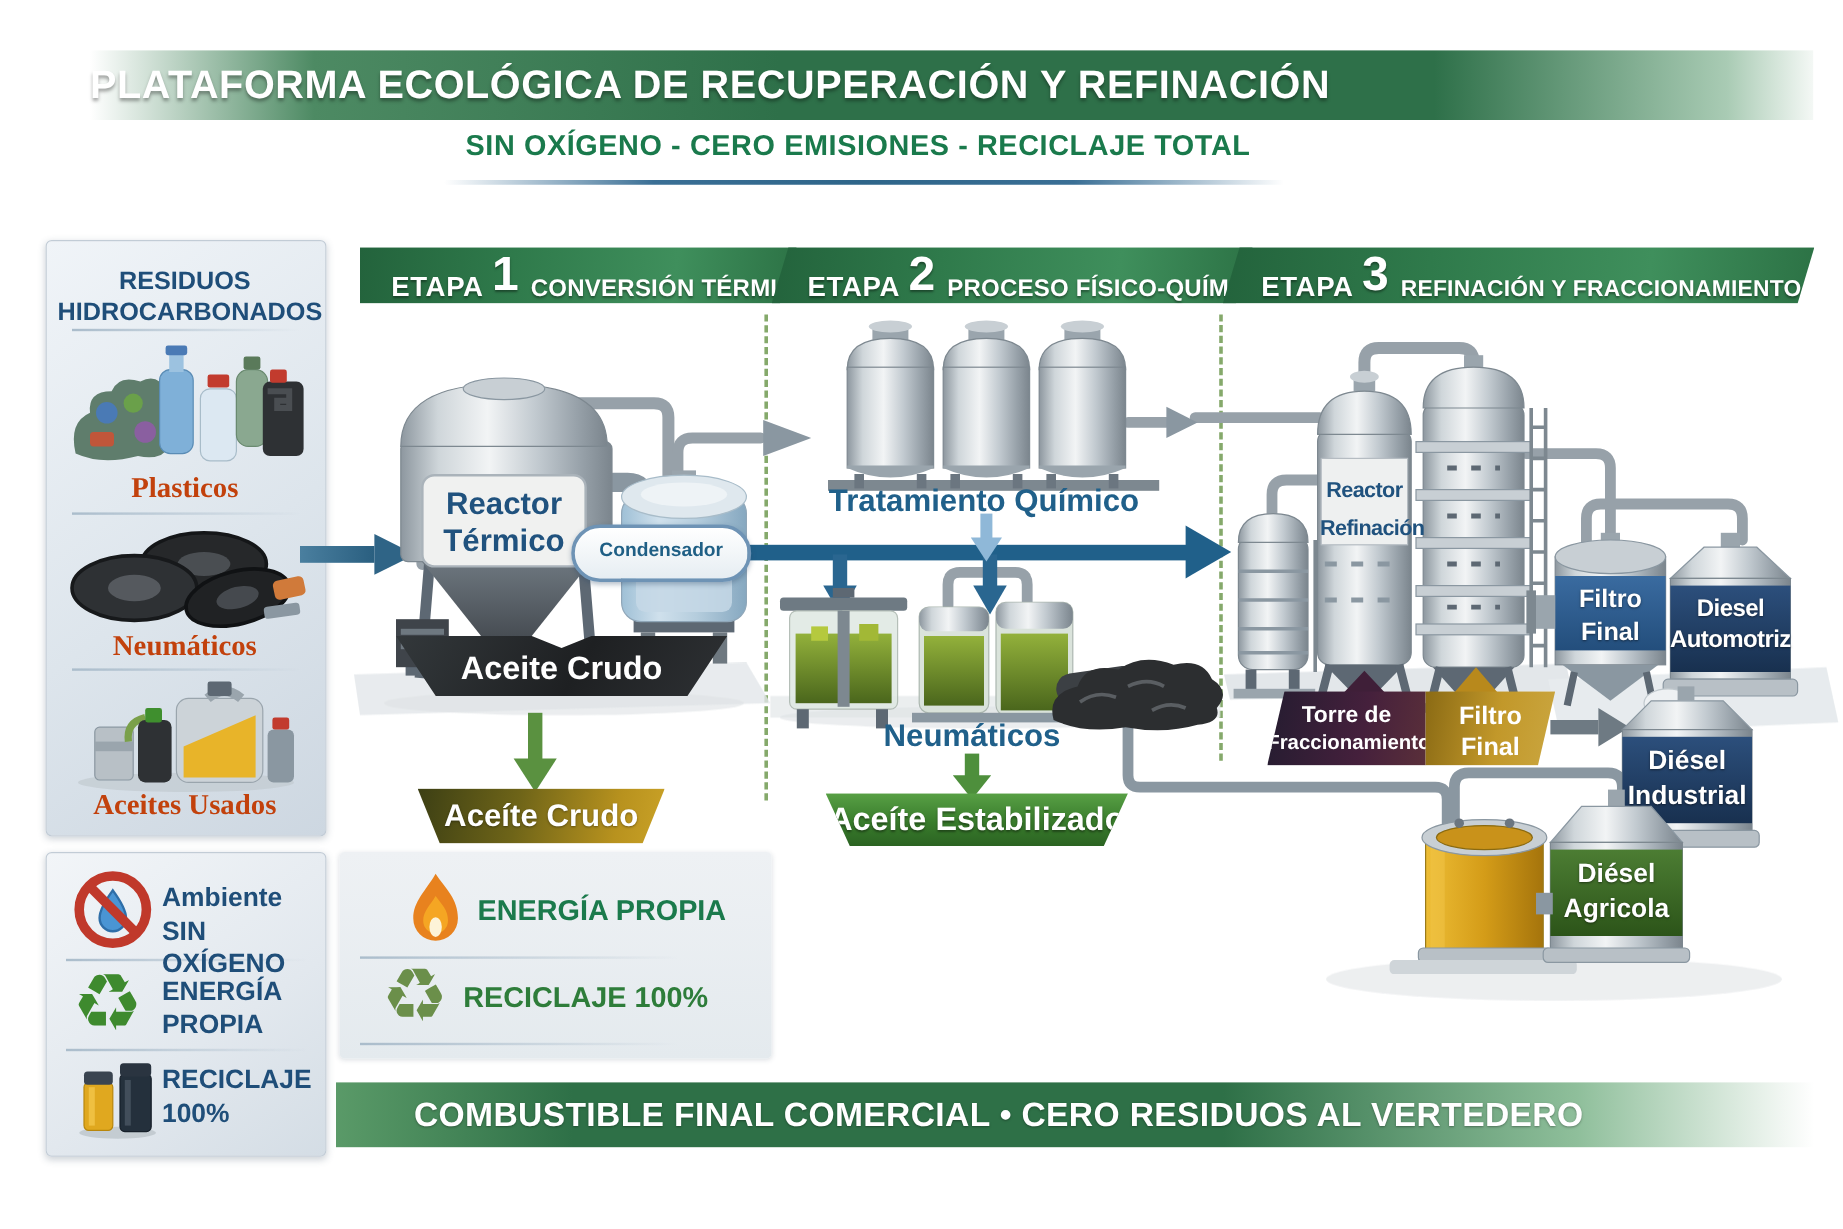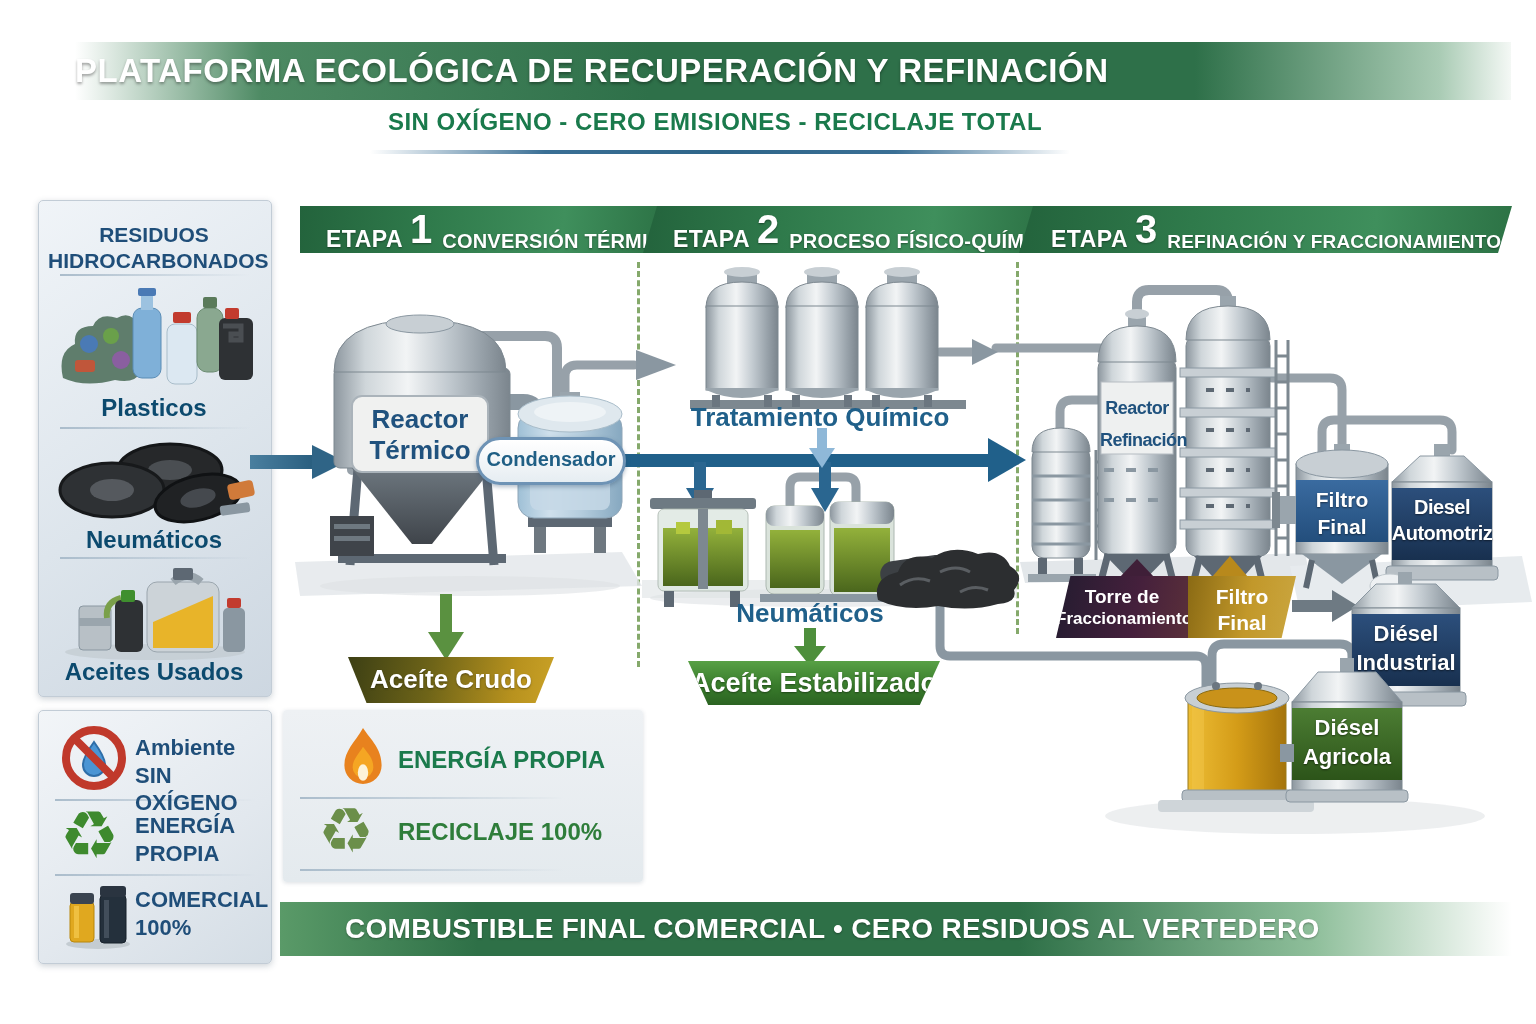--- a/index.html
+++ b/index.html
@@ -22,21 +22,21 @@
   
   .panel{z-index:0;border-radius:5px;box-shadow:0 2px 6px rgba(60,80,100,.25);}
   .sidebar{left:38px;top:200px;width:232px;height:495px;
     background:linear-gradient(145deg,#f0f4f8 0%,#dde5ec 55%,#cdd7e1 100%);border:1px solid #c2ccd6;}
   .eco-panel{left:38px;top:710px;width:232px;height:252px;
     background:linear-gradient(145deg,#f2f5f8 0%,#e2e8ee 60%,#d4dde5 100%);border:1px solid #c2ccd6;}
   .s1-eco{left:283px;top:710px;width:360px;height:172px;border-radius:4px;
     background:linear-gradient(180deg,#eef1f4,#e4eaee);box-shadow:0 1px 4px rgba(60,80,100,.18);}
 
   .blue-h{color:#1f4e79;font-weight:bold;}
-  .blue-t{color:#0c4a6e;}
+  .blue-t{color:#c2410c;font-family:Liberation Serif, serif;}
   .hr{position:absolute;height:2px;z-index:2;background:linear-gradient(90deg,#aabccb,rgba(170,188,203,0));}
 
   
   .stage-banner{position:absolute;top:206px;height:47px;z-index:2;display:flex;align-items:flex-end;
     background:linear-gradient(96deg,#23633c 0%,#2f7a4b 35%,#3f8f5c 72%,#2c7245 100%);
     color:#fff;white-space:nowrap;}
   .stage-banner .et{font-size:23px;font-weight:bold;letter-spacing:.5px;text-shadow:0 1px 2px rgba(0,0,0,.4);}
   .stage-banner .num{font-size:40px;font-weight:bold;margin:0 10px 0 7px;position:relative;top:-1px;text-shadow:0 1px 2px rgba(0,0,0,.4);}
   .stage-banner .nm{font-size:20px;font-weight:bold;letter-spacing:.2px;text-shadow:0 1px 2px rgba(0,0,0,.4);}
   .sb1{left:300px;width:338px;padding-left:26px;clip-path:polygon(0 0,100% 0,calc(100% - 14px) 100%,0 100%);}
@@ -56,21 +56,21 @@
     background:linear-gradient(100deg,#3c3f14 0%,#6e6418 40%,#b8921e 80%,#caa227 100%);}
   .crude-gold div,.stab-green div{line-height:45px;color:#fff;font-size:26px;font-weight:bold;text-shadow:0 1px 2px rgba(0,0,0,.4);}
   .stab-green{left:688px;top:661px;width:252px;height:44px;z-index:2;
     clip-path:polygon(0 0,100% 0,92% 100%,8% 100%);
     background:linear-gradient(180deg,#58a045 0%,#397c2c 55%,#2b6322 100%);}
   .stab-green div{font-size:27px;}
 
   .pill{left:476px;top:437px;width:144px;height:42px;z-index:3;border-radius:24px;
     background:linear-gradient(180deg,#ffffff,#e6edf2);border:3px solid #6e93b5;
     box-shadow:0 2px 4px rgba(40,70,100,.35), inset 0 1px 0 #fff;}
-  .pill div{line-height:38px;font-size:20px;font-weight:bold;color:#1f5f85;}
+  .pill div{line-height:38px;font-size:16px;font-weight:bold;color:#1f5f85;}
 
   .duo{left:1056px;top:576px;width:240px;height:62px;z-index:2;display:flex;
     clip-path:polygon(6% 0,100% 0,94% 100%,0 100%);}
   .duo .dl{width:55%;background:linear-gradient(100deg,#241c30 0%,#45203c 60%,#5a2f3a 100%);
     color:#fff;font-weight:bold;font-size:19px;line-height:1.2;padding-top:10px;box-sizing:border-box;}
   .duo .dr{width:45%;background:linear-gradient(100deg,#8a6a14 0%,#c2982a 55%,#caa640 100%);
     color:#fff;font-weight:bold;font-size:21px;line-height:1.25;padding-top:8px;box-sizing:border-box;}
   .notch{position:absolute;width:0;height:0;z-index:2;}
   .notch-m{left:1120px;top:559px;border-left:17px solid transparent;border-right:17px solid transparent;border-bottom:18px solid #3f1f38;}
   .notch-g{left:1212px;top:556px;border-left:18px solid transparent;border-right:18px solid transparent;border-bottom:21px solid #b8891c;}
@@ -458,44 +458,47 @@
   <svg class="abs" style="left:62px;top:880px;z-index:2;" width="72" height="70" viewBox="0 0 72 70">
     <ellipse cx="36" cy="64" rx="32" ry="5" fill="#b8c0c6" opacity=".7"></ellipse>
     <rect x="8" y="22" width="24" height="40" rx="4" fill="#e0a81f" stroke="#b8860b"></rect>
     <rect x="8" y="13" width="24" height="11" rx="3" fill="#3a4450"></rect>
     <rect x="12" y="26" width="5" height="32" fill="#f2c64a" opacity=".8"></rect>
     <rect x="38" y="15" width="26" height="48" rx="4" fill="#24303c" stroke="#17202a"></rect>
     <rect x="38" y="6" width="26" height="11" rx="3" fill="#2a3440"></rect>
     <rect x="42" y="20" width="5" height="38" fill="#46525e" opacity=".9"></rect>
   </svg>
   <div class="lbl blue-h" style="left:135px;top:886px;width:130px;font-size:22px;line-height:1.25;text-align:left;">
-    <div>COMERCIAL</div>
+    <div>RECICLAJE</div>
     <div>100%</div>
   </div>
 
   <div class="lbl" style="left:354px;top:404px;width:132px;font-size:26px;font-weight:bold;color:#20527e;line-height:1.2;">
     <div>Reactor</div>
     <div>Térmico</div>
   </div>
   <div class="abs pill">
     <div class="lbl" style="left:0;top:0;width:100%;">Condensador</div>
+  </div>
+  <div class="abs crude-black lbl">
+    <div>Aceite Crudo</div>
   </div>
   <div class="abs crude-gold lbl">
     <div>Aceíte Crudo</div>
   </div>
 
   <svg class="abs" style="left:340px;top:726px;z-index:2;" width="46" height="60" viewBox="0 0 44 58">
     <path d="M22,2 C30,14 40,22 40,38 A18,18 0 1,1 4,38 C4,24 14,16 22,2 Z" fill="#e8821e"></path>
     <path d="M22,20 C27,27 32,31 32,40 A10,10 0 1,1 12,40 C12,32 18,27 22,20 Z" fill="#f5a623"></path>
     <ellipse cx="22" cy="45" rx="5" ry="8" fill="#fdf3d8"></ellipse>
   </svg>
   <div class="lbl" style="left:398px;top:746px;width:230px;text-align:left;font-size:24px;font-weight:bold;color:#1b7a4c;">ENERGÍA PROPIA</div>
   <div class="hr" style="left:300px;top:797px;width:265px;"></div>
   <div class="abs glyph" style="left:318px;top:800px;font-size:62px;color:#6b8f4a;">♻</div>
-  <div class="lbl" style="left:398px;top:818px;width:230px;text-align:left;font-size:24px;font-weight:bold;color:#2e7d3a;">RECICLAJE 100%</div>
+  <div class="lbl" style="left:386px;top:818px;width:230px;text-align:left;font-size:24px;font-weight:bold;color:#2e7d3a;">RECICLAJE 100%</div>
   <div class="hr" style="left:300px;top:869px;width:265px;"></div>
 
   <div class="lbl" style="left:680px;top:402px;width:280px;font-size:26px;font-weight:bold;color:#20608a;">Tratamiento Químico</div>
   <div class="lbl" style="left:700px;top:598px;width:220px;font-size:26px;font-weight:bold;color:#20608a;">Neumáticos</div>
   <div class="abs stab-green lbl">
     <div>Aceíte Estabilizado</div>
   </div>
 
   <div class="lbl" style="left:1100px;top:392px;width:74px;font-size:18px;font-weight:bold;color:#20527e;line-height:1.8;letter-spacing:-0.5px;">
     <div>Reactor</div>

